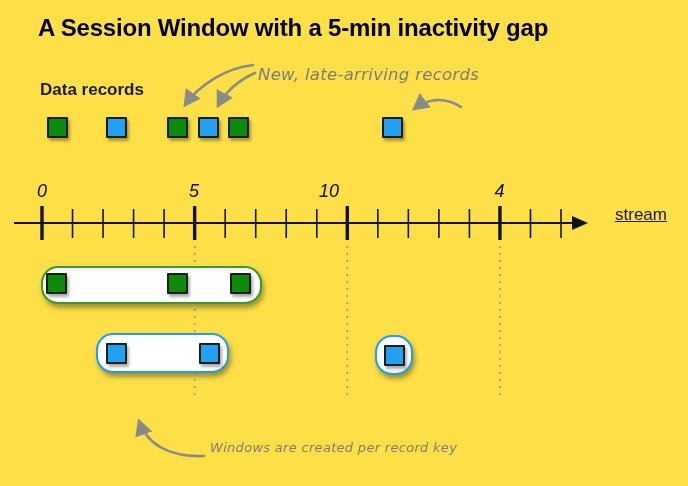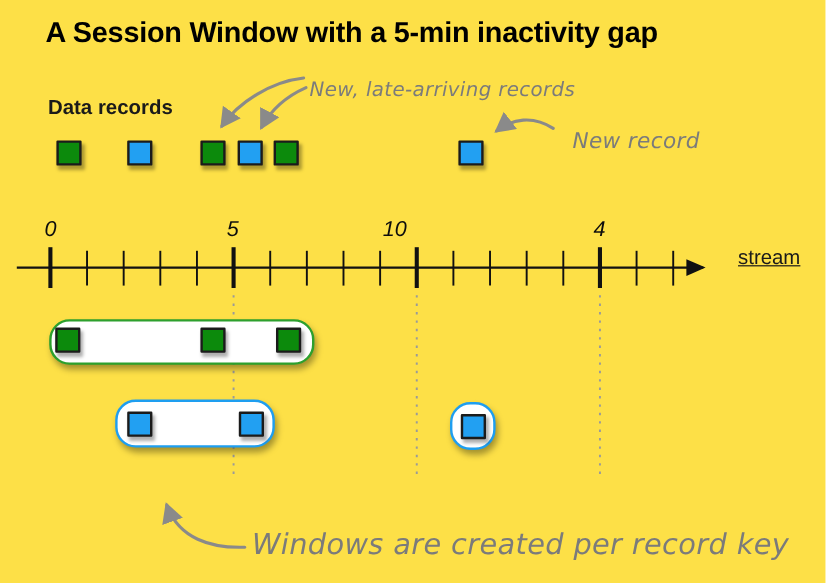--- a/index.html
+++ b/index.html
@@ -13,21 +13,21 @@
     position:absolute;left:38px;top:14px;font-size:24px;font-weight:bold;
     letter-spacing:-0.2px;color:#000;white-space:nowrap;
   }
   #data-records-label{position:absolute;left:40px;top:80px;font-size:17px;color:#1a1a1a;font-weight:bold;}
   .hand-note{
     position:absolute;color:#7b7b7b;font-style:italic;
     font-family:"DejaVu Sans",sans-serif;white-space:nowrap;letter-spacing:0.3px;
   }
   #late-records-note{left:258px;top:55px;font-size:16.5px;margin-top:10px;}
   #new-record-note{left:477px;top:107px;font-size:18px;}
-  #windows-note{left:210px;top:440px;font-size:24px;}
+  #windows-note{left:210px;top:440px;font-size:13px;}
   .tick-label{
     position:absolute;top:181px;transform:translateX(-50%);
     font-size:18px;font-style:italic;color:#0d0d0d;
   }
   #stream-time-label{
     position:absolute;left:604px;top:204px;width:74px;text-align:center;
     font-size:17px;line-height:22px;color:#1a1a1a;text-decoration:underline;
   }
   .session-window{
     position:absolute;background:#fff;border:2.5px solid #000;border-radius:17px;
@@ -110,21 +110,20 @@
       <div class="record-square" style="left: 230px; top: 273px; background: rgb(12, 138, 12);"></div>
       <div class="record-square" style="left: 106px; top: 343px; background: rgb(34, 160, 242);"></div>
       <div class="record-square" style="left: 199px; top: 343px; background: rgb(34, 160, 242);"></div>
       <div class="record-square" style="left: 384px; top: 345px; background: rgb(34, 160, 242);"></div>
     </div>
 
   <div id="page-title">A Session Window with a 5-min inactivity gap</div>
   <div id="data-records-label">Data records</div>
 
   <div id="late-records-note" class="hand-note">New, late-arriving records</div>
-  <div id="new-record-note" class="hand-note">New record</div>
   <div id="windows-note" class="hand-note">Windows are created per record key</div>
 
   <div>
     <span class="tick-label" style="left:42px">0</span>
     <span class="tick-label" style="left:194px">5</span>
     <span class="tick-label" style="left:329px">10</span>
     <span class="tick-label" style="left:499.5px">4</span>
   </div>
 
   <div id="stream-time-label">

